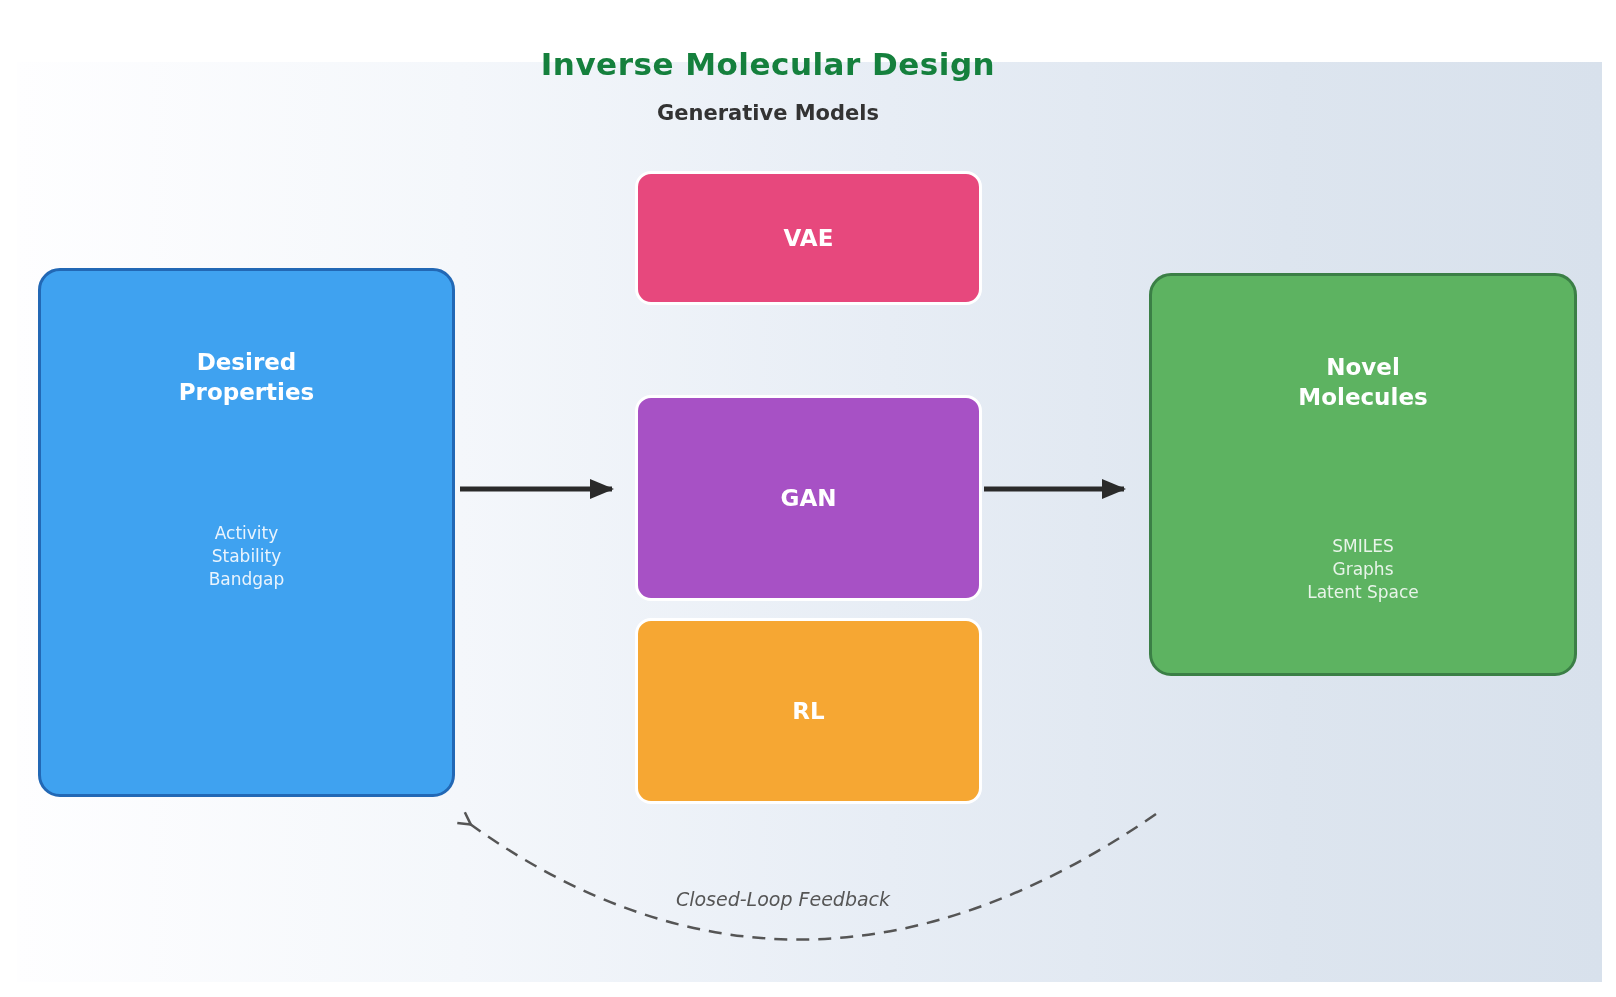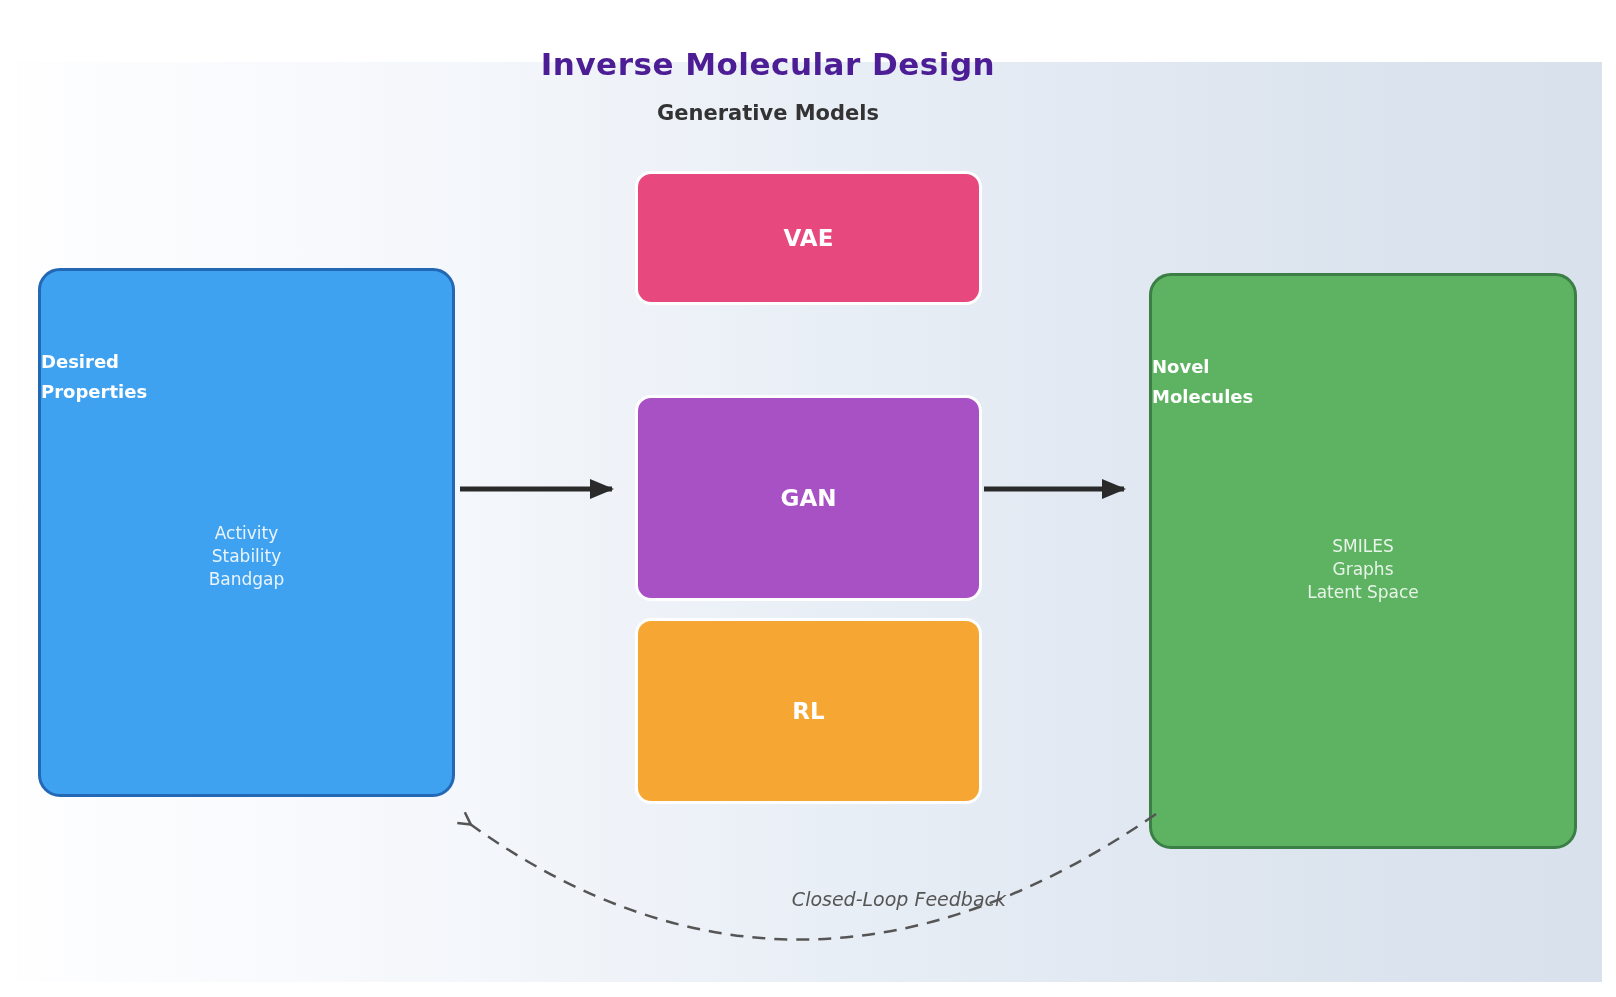--- a/index.html
+++ b/index.html
@@ -14,39 +14,39 @@
     background:#ffffff;
     overflow:hidden;
     font-family:"DejaVu Sans","Liberation Sans",sans-serif;
   }
   .canvas{
     position:absolute;left:17px;top:62px;width:1585px;height:920px;
     background:linear-gradient(to right,#fefeff 0%,#f4f7fb 28%,#e7edf5 55%,#dde5ef 80%,#d8e1ec 100%);
   }
   .diagram-title{
     position:absolute;left:0;top:46px;width:1536px;
-    text-align:center;font-size:31px;font-weight:700;color:#4c1d95;
+    text-align:center;font-size:31px;font-weight:700;color:#15803d;
     letter-spacing:0.5px;
   }
   .diagram-subtitle{
     position:absolute;left:0;top:101px;width:1536px;
     text-align:center;font-size:21px;font-weight:700;color:#333333;
   }
   .node{position:absolute;}
   .node-left{
     left:38px;top:268px;width:417px;height:529px;
     border:3px solid #2268b5;border-radius:22px;background:#3fa2f0;
   }
   .node-right{
-    left:1149px;top:273px;width:428px;height:576px;
+    left:1149px;top:273px;width:428px;height:403px;
     border:3px solid #3b7f46;border-radius:22px;background:#5db361;
   }
   .node-title{
     position:absolute;left:0;top:76px;width:100%;
-    text-align:left;color:#ffffff;font-size:18px;font-weight:700;line-height:30px;
+    text-align:center;color:#ffffff;font-size:23px;font-weight:700;line-height:30px;
   }
   .node-items{
     position:absolute;left:0;width:100%;
     text-align:center;font-size:17px;line-height:23px;font-weight:400;
   }
   .node-left .node-items{top:251px;color:#eaf4fd;}
   .node-right .node-items{top:259px;color:#e8f4e9;}
   .node-model{
     left:635px;width:347px;
     border:3px solid #ffffff;border-radius:16px;
@@ -58,22 +58,22 @@
   .node-rl{top:618px;height:186px;background:#f6a733;}
   .overlay{
     position:absolute;left:0;top:0;width:1616px;height:997px;
     pointer-events:none;
   }
   .edge-solid{stroke:var(--arrow);stroke-width:5;fill:none;}
   .edge-dashed{stroke:var(--dash);stroke-width:2.5;fill:none;stroke-dasharray:13 9;}
   .marker-solid{fill:var(--arrow);}
   .marker-dash{fill:none;stroke:var(--dash);stroke-width:2.5;}
   .feedback-label{
-    position:absolute;left:606px;top:888px;width:400px;
-    text-align:right;font-size:19px;font-style:italic;color:#555555;
+    position:absolute;left:583px;top:888px;width:400px;
+    text-align:center;font-size:19px;font-style:italic;color:#555555;
   }
 </style>
 </head>
 <body>
 
 <div id="page">
 
   <div class="canvas"></div>
 
   <div class="diagram-title">Inverse Molecular Design</div>

